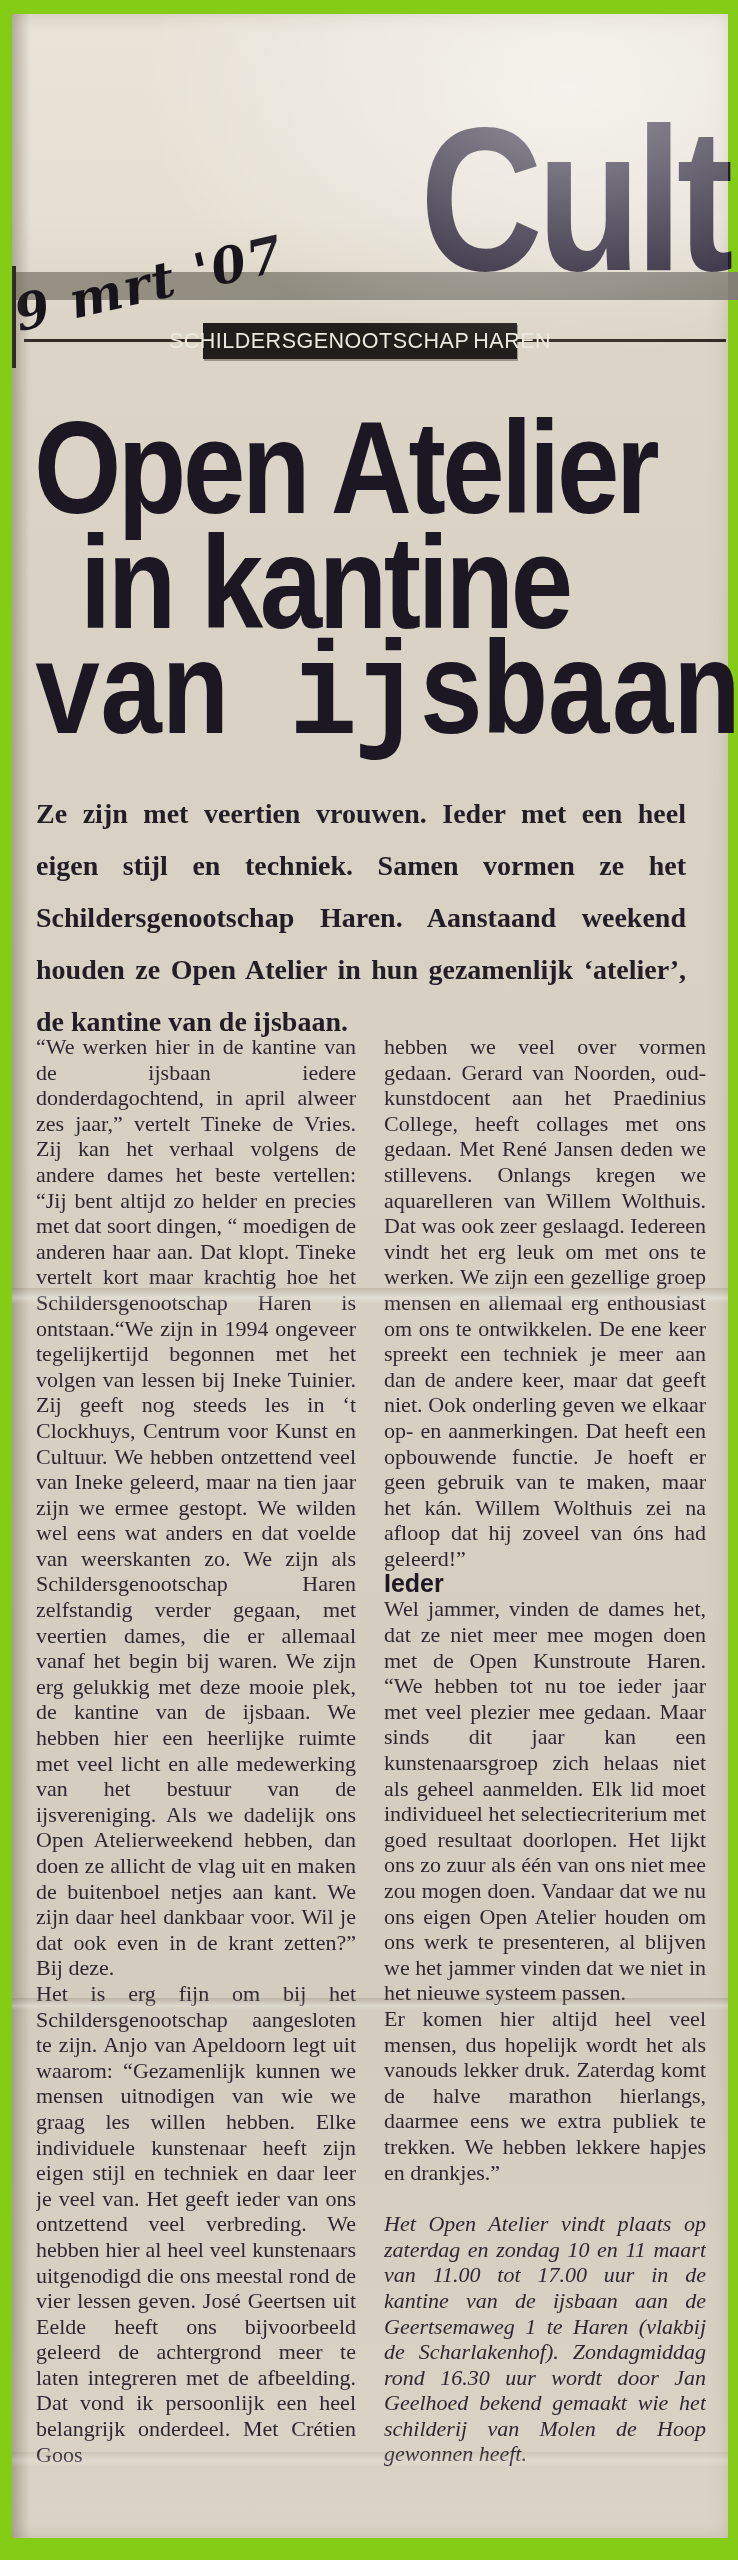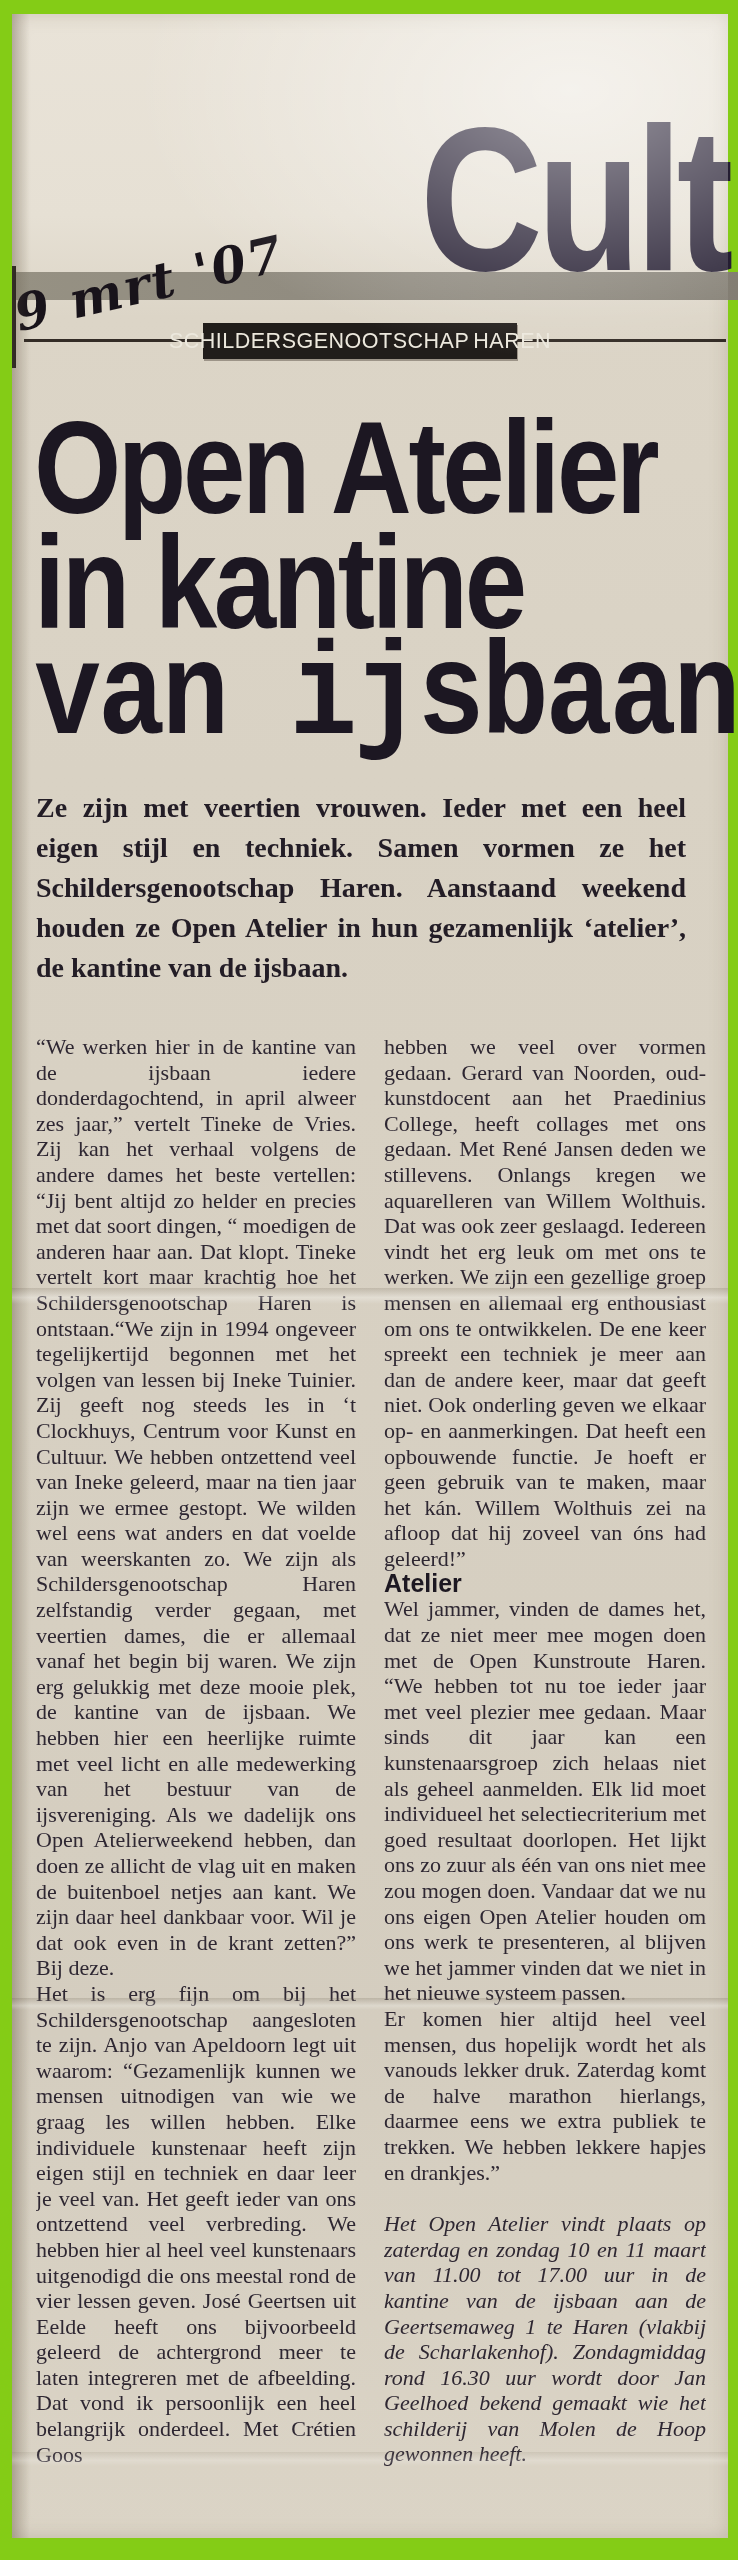--- a/index.html
+++ b/index.html
@@ -77,28 +77,28 @@
 
   
   .headline-line{
     position:absolute;left:34px;height:132px;
     font-family:"Liberation Sans", sans-serif;
     font-weight:700;font-size:132px;line-height:1;letter-spacing:-4px;
     color:#1c1722;white-space:nowrap;
   }
   .headline-line > span{display:inline-block;transform:scaleX(.85);transform-origin:left top;}
   .hl1{top:402px;}
-  .hl2{top:517px;}
+  .hl2{top:517px;margin-left:46px;}
   .hl3{top:632px;font-family:Liberation Mono, monospace;}
 
   
   .lede{
     position:absolute;left:36px;top:788px;width:650px;
     font-family:"Liberation Serif", serif;
-    font-weight:700;font-size:28px;line-height:40px;
+    font-weight:700;font-size:28px;line-height:52px;
     color:#231d26;text-align:justify;
   }
 
   
   .columns{
     position:absolute;left:36px;top:1034px;width:670px;height:1506px;
     overflow:hidden;
   }
   .col{
     position:absolute;top:0;height:1506px;overflow:hidden;
@@ -145,21 +145,21 @@
 
   <div class="lede">Ze zijn met veertien vrouwen. Ieder met een heel eigen stijl en techniek. Samen vormen ze het Schildersgenootschap Haren. Aanstaand weekend houden ze Open Atelier in hun gezamenlijk ‘atelier’, de kantine van de ijsbaan.</div>
 
   <div class="columns">
     <div class="col col-left">
       <p>“We werken hier in de kantine van de ijsbaan iedere donderdagochtend, in april alweer zes jaar,” vertelt Tineke de Vries. Zij kan het verhaal volgens de andere dames het beste vertellen: “Jij bent altijd zo helder en precies met dat soort dingen, “ moedigen de anderen haar aan. Dat klopt. Tineke vertelt kort maar krachtig hoe het Schildersgenootschap Haren is ontstaan.“We zijn in 1994 ongeveer tegelijkertijd begonnen met het volgen van lessen bij Ineke Tuinier. Zij geeft nog steeds les in ‘t Clockhuys, Centrum voor Kunst en Cultuur. We hebben ontzettend veel van Ineke geleerd, maar na tien jaar zijn we ermee gestopt. We wilden wel eens wat anders en dat voelde van weerskanten zo. We zijn als Schildersgenootschap Haren zelfstandig verder gegaan, met veertien dames, die er allemaal vanaf het begin bij waren. We zijn erg gelukkig met deze mooie plek, de kantine van de ijsbaan. We hebben hier een heerlijke ruimte met veel licht en alle medewerking van het bestuur van de ijsvereniging. Als we dadelijk ons Open Atelierweekend hebben, dan doen ze allicht de vlag uit en maken de buitenboel netjes aan kant. We zijn daar heel dankbaar voor. Wil je dat ook even in de krant zetten?” Bij deze.</p>
       <p>Het is erg fijn om bij het Schildersgenootschap aangesloten te zijn. Anjo van Apeldoorn legt uit waarom: “Gezamenlijk kunnen we mensen uitnodigen van wie we graag les willen hebben. Elke individuele kunstenaar heeft zijn eigen stijl en techniek en daar leer je veel van. Het geeft ieder van ons ontzettend veel verbreding. We hebben hier al heel veel kunstenaars uitgenodigd die ons meestal rond de vier lessen geven. José Geertsen uit Eelde heeft ons bijvoorbeeld geleerd de achtergrond meer te laten integreren met de afbeelding. Dat vond ik persoonlijk een heel belangrijk onderdeel. Met Crétien Goos</p>
     </div>
     <div class="col col-right">
       <p>hebben we veel over vormen gedaan. Gerard van Noorden, oud-kunstdocent aan het Praedinius College, heeft collages met ons gedaan. Met René Jansen deden we stillevens. Onlangs kregen we aquarelleren van Willem Wolthuis. Dat was ook zeer geslaagd. Iedereen vindt het erg leuk om met ons te werken. We zijn een gezellige groep mensen en allemaal erg enthousiast om ons te ontwikkelen. De ene keer spreekt een techniek je meer aan dan de andere keer, maar dat geeft niet. Ook onderling geven we elkaar op- en aanmerkingen. Dat heeft een opbouwende functie. Je hoeft er geen gebruik van te maken, maar het kán. Willem Wolthuis zei na afloop dat hij zoveel van óns had geleerd!”</p>
-      <p class="subhead">Atelier</p>
+      <p class="subhead">Ieder</p>
       <p>Wel jammer, vinden de dames het, dat ze niet meer mee mogen doen met de Open Kunstroute Haren. “We hebben tot nu toe ieder jaar met veel plezier mee gedaan. Maar sinds dit jaar kan een kunstenaarsgroep zich helaas niet als geheel aanmelden. Elk lid moet individueel het selectiecriterium met goed resultaat doorlopen. Het lijkt ons zo zuur als één van ons niet mee zou mogen doen. Vandaar dat we nu ons eigen Open Atelier houden om ons werk te presenteren, al blijven we het jammer vinden dat we niet in het nieuwe systeem passen.</p>
       <p>Er komen hier altijd heel veel mensen, dus hopelijk wordt het als vanouds lekker druk. Zaterdag komt de halve marathon hierlangs, daarmee eens we extra publiek te trekken. We hebben lekkere hapjes en drankjes.”</p>
       <p class="footer-note">Het Open Atelier vindt plaats op zaterdag en zondag 10 en 11 maart van 11.00 tot 17.00 uur in de kantine van de ijsbaan aan de Geertsemaweg 1 te Haren (vlakbij de Scharlakenhof). Zondagmiddag rond 16.30 uur wordt door Jan Geelhoed bekend gemaakt wie het schilderij van Molen de Hoop gewonnen heeft.</p>
     </div>
   </div>
 
   <div class="paper-sheen"></div>
   <div class="left-edge-shadow"></div>
   <div class="crease c1"></div>
   <div class="crease c2"></div>

